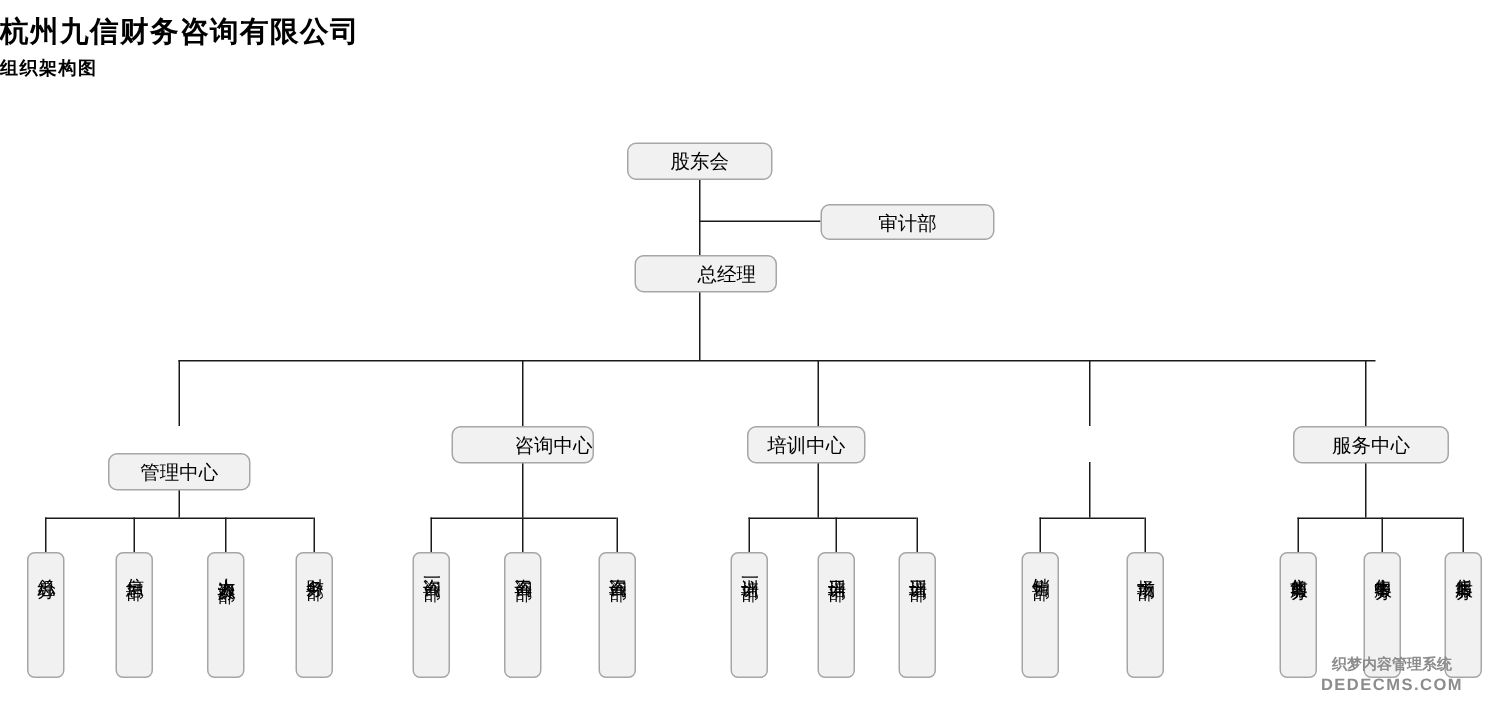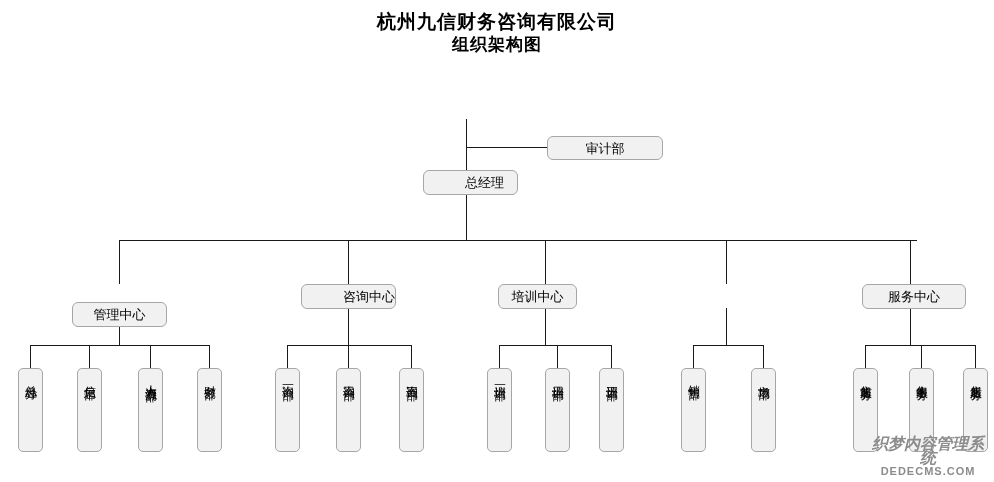--- a/index.html
+++ b/index.html
@@ -8,27 +8,27 @@
     background:#ffffff;
     font-family:"Liberation Sans","DejaVu Sans",sans-serif;
     color:#000000;
     overflow:hidden;
     position:relative;
   }
   #chart{position:absolute;left:0;top:0;width:994px;height:482px;}
 
   .title-block{
     position:absolute;left:0;top:10px;width:994px;
-    text-align:center;
+    text-align:left;
   }
   .title-line1{
     font-size:19px;font-weight:bold;letter-spacing:1px;line-height:24px;
   }
   .title-line2{
-    font-size:17px;font-weight:bold;letter-spacing:1px;line-height:22px;
+    font-size:12px;font-weight:bold;letter-spacing:1px;line-height:22px;
   }
 
   
   .ln{position:absolute;background:#1a1a1a;}
   .ln.h{height:1px;}
   .ln.v{width:1px;}
 
   
   .node{
     position:absolute;
@@ -62,21 +62,21 @@
 
   .watermark{
     position:absolute;
     left:866px;top:437px;
     width:124px;
     text-align:center;
     color:#8c8c8c;
     font-weight:bold;
     user-select:none;
   }
-  .wm-cn{font-size:16px;line-height:14px;letter-spacing:0px;font-style:italic;}
+  .wm-cn{font-size:10px;line-height:14px;letter-spacing:0px;}
   .wm-en{font-size:11px;line-height:13px;letter-spacing:1px;}
 </style>
 </head>
 <body>
 
 <div id="chart">
 
   <div class="title-block">
     <div class="title-line1">杭州九信财务咨询有限公司</div>
     <div class="title-line2">组织架构图</div>
@@ -119,20 +119,23 @@
   <div class="ln h" style="left:693px;top:345px;width:70px;"></div>
   <div class="ln v" style="left:693px;top:345px;height:23px;"></div>
   <div class="ln v" style="left:763px;top:345px;height:23px;"></div>
 
   <div class="ln v" style="left:910px;top:308px;height:37px;"></div>
   <div class="ln h" style="left:865px;top:345px;width:110px;"></div>
   <div class="ln v" style="left:865px;top:345px;height:23px;"></div>
   <div class="ln v" style="left:921px;top:345px;height:23px;"></div>
   <div class="ln v" style="left:975px;top:345px;height:23px;"></div>
 
+  <div class="node horiz" style="left:418px;top:95px;width:97px;height:25px;">
+    <span>股东会</span>
+  </div>
 
   <div class="node horiz" style="left:547px;top:136px;width:116px;height:24px;">
     <span>审计部</span>
   </div>
 
   <div class="node horiz" style="left:423px;top:170px;width:95px;height:25px;padding-left:28px;">
     <span>总经理</span>
   </div>
 
   <div class="node horiz" style="left:72px;top:284px;width:95px;height:25px;margin-top:18px;">

